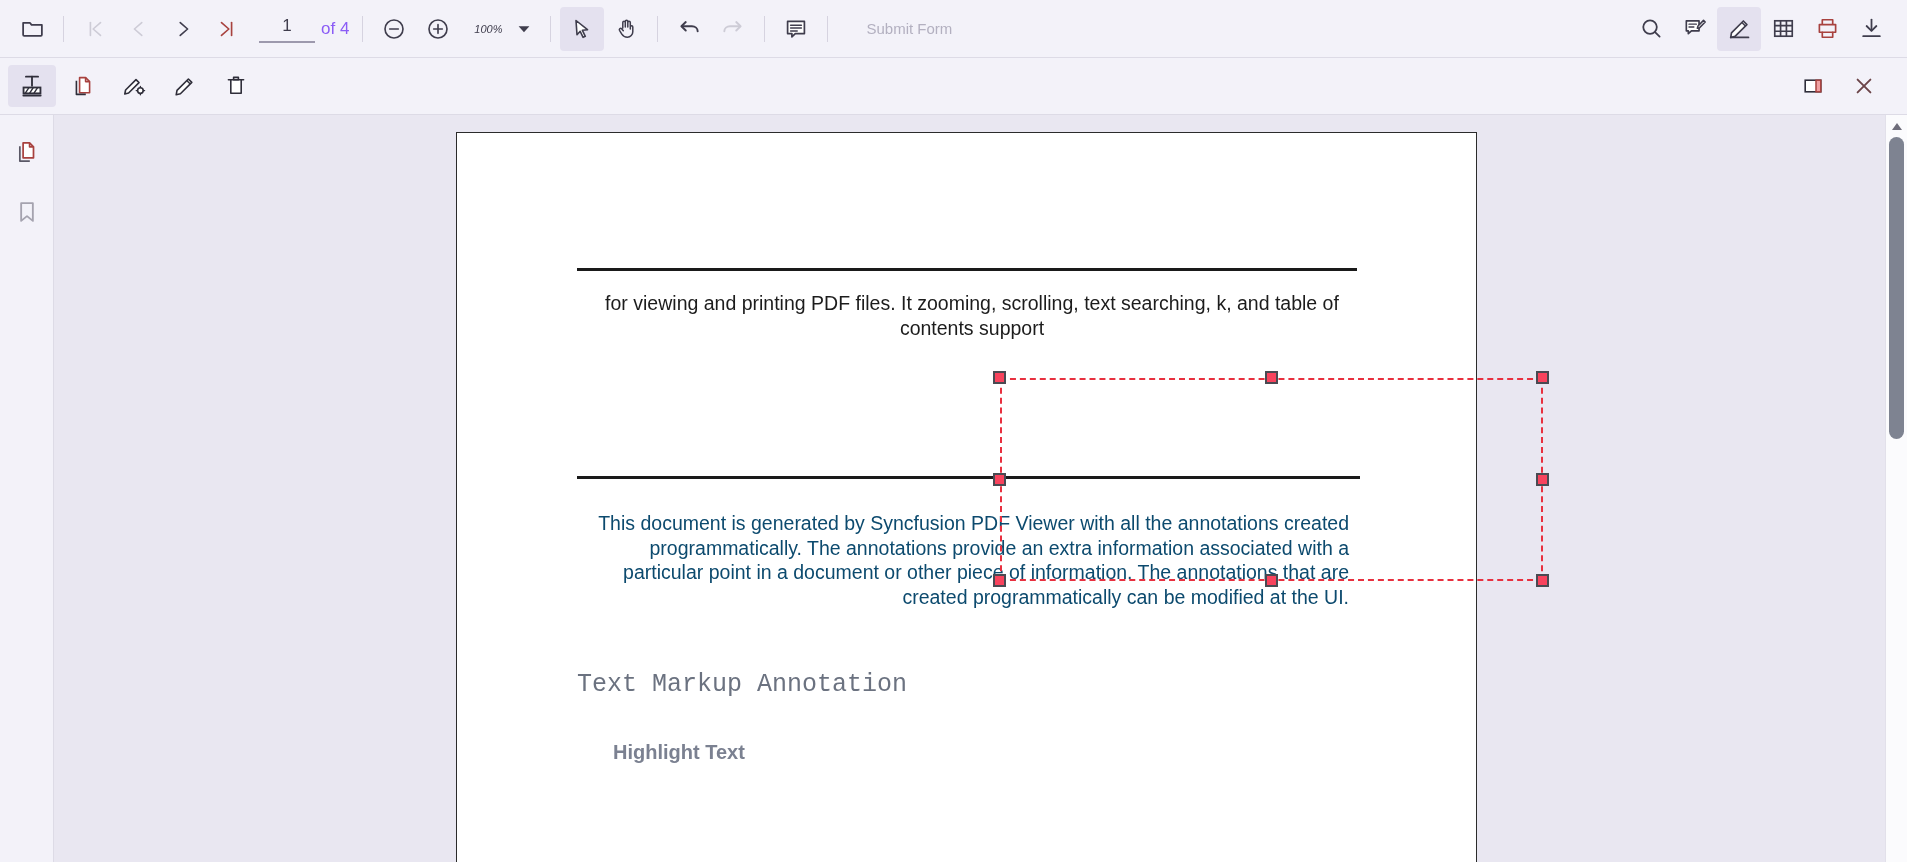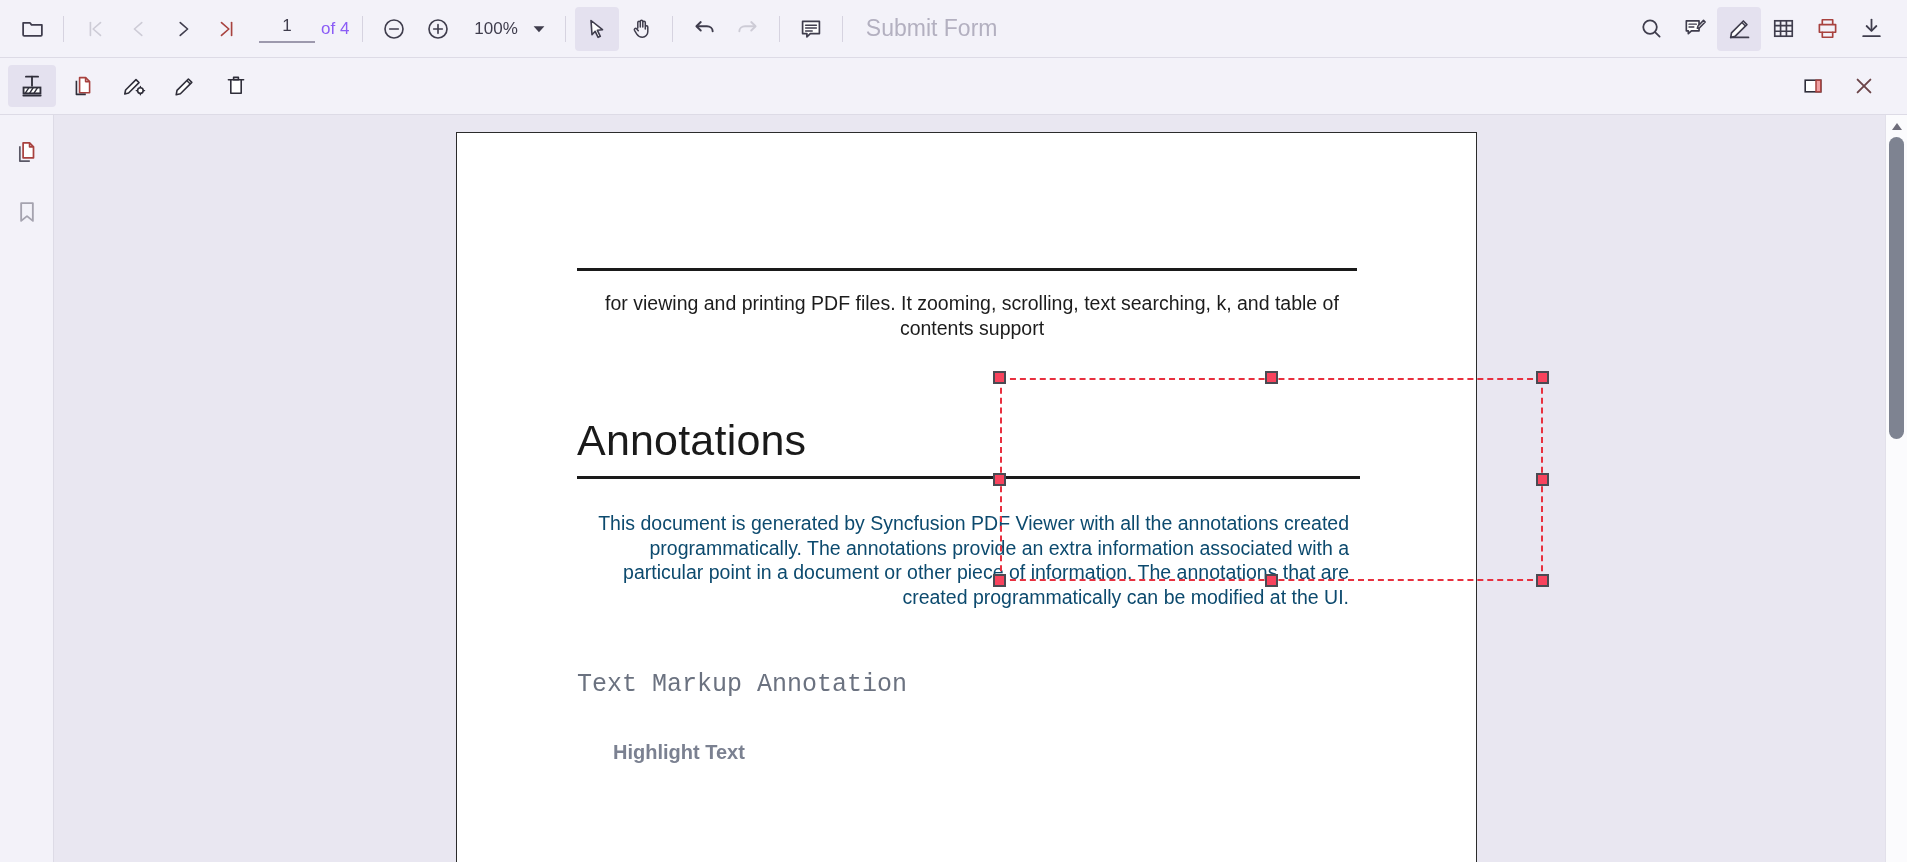--- a/index.html
+++ b/index.html
@@ -49,32 +49,32 @@
     font-family: "Liberation Sans", sans-serif;
     padding: 2px 0 5px 0; outline: none;
   }
   .page-field .underline { width: 56px; height: 2px; background: #9d99ad; }
   .page-of {
     font-size: 17px; color: #8b5cf6;
     margin-right: 4px; white-space: nowrap;
   }
 
   .zoom-value {
-    font-size: 17px; color: #3f3d4d;
-    margin-left: 14px; white-space: nowrap;
+    font-size: 11px; color: #3f3d4d;
+    margin-left: 14px; white-space: nowrap; font-style: italic;
   }
   .zoom-caret {
     width: 34px; height: 34px; margin-left: 4px;
     display: flex; align-items: center; justify-content: center;
     cursor: pointer; border-radius: 4px;
   }
 
   .submit-form-label {
-    font-size: 23px; color: #b3b0c0;
-    margin-left: 14px; white-space: nowrap; cursor: default;
+    font-size: 15px; color: #b3b0c0;
+    margin-left: 30px; white-space: nowrap; cursor: default;
   }
 
   
   .toolbar-anno {
     position: absolute; top: 58px; left: 0;
     width: 1907px; height: 57px;
     background: #f3f2f9;
     border-bottom: 1px solid #dddbe6;
     display: flex; align-items: center;
   }
@@ -492,21 +492,20 @@
     </span>
   </div>
 </div>
 
 <div class="viewer">
   <div class="page-sheet">
 
     <div class="doc-rule-top"></div>
     <div class="doc-intro">for viewing and printing PDF files. It zooming, scrolling, text searching, k, and table of contents support</div>
 
-    <div class="doc-h1">Annotations</div>
     <div class="doc-h1-rule"></div>
 
     <div class="doc-body">This document is generated by Syncfusion PDF Viewer with all the annotations created programmatically. The annotations provide an extra information associated with a particular point in a document or other piece of information. The annotations that are created programmatically can be modified at the UI.</div>
 
     <div class="doc-h2">Text Markup Annotation</div>
     <div class="doc-h3">Highlight Text</div>
 
     <div class="anno-select">
       <div class="anno-rect"></div>
       <div class="handle h-tl"></div>

